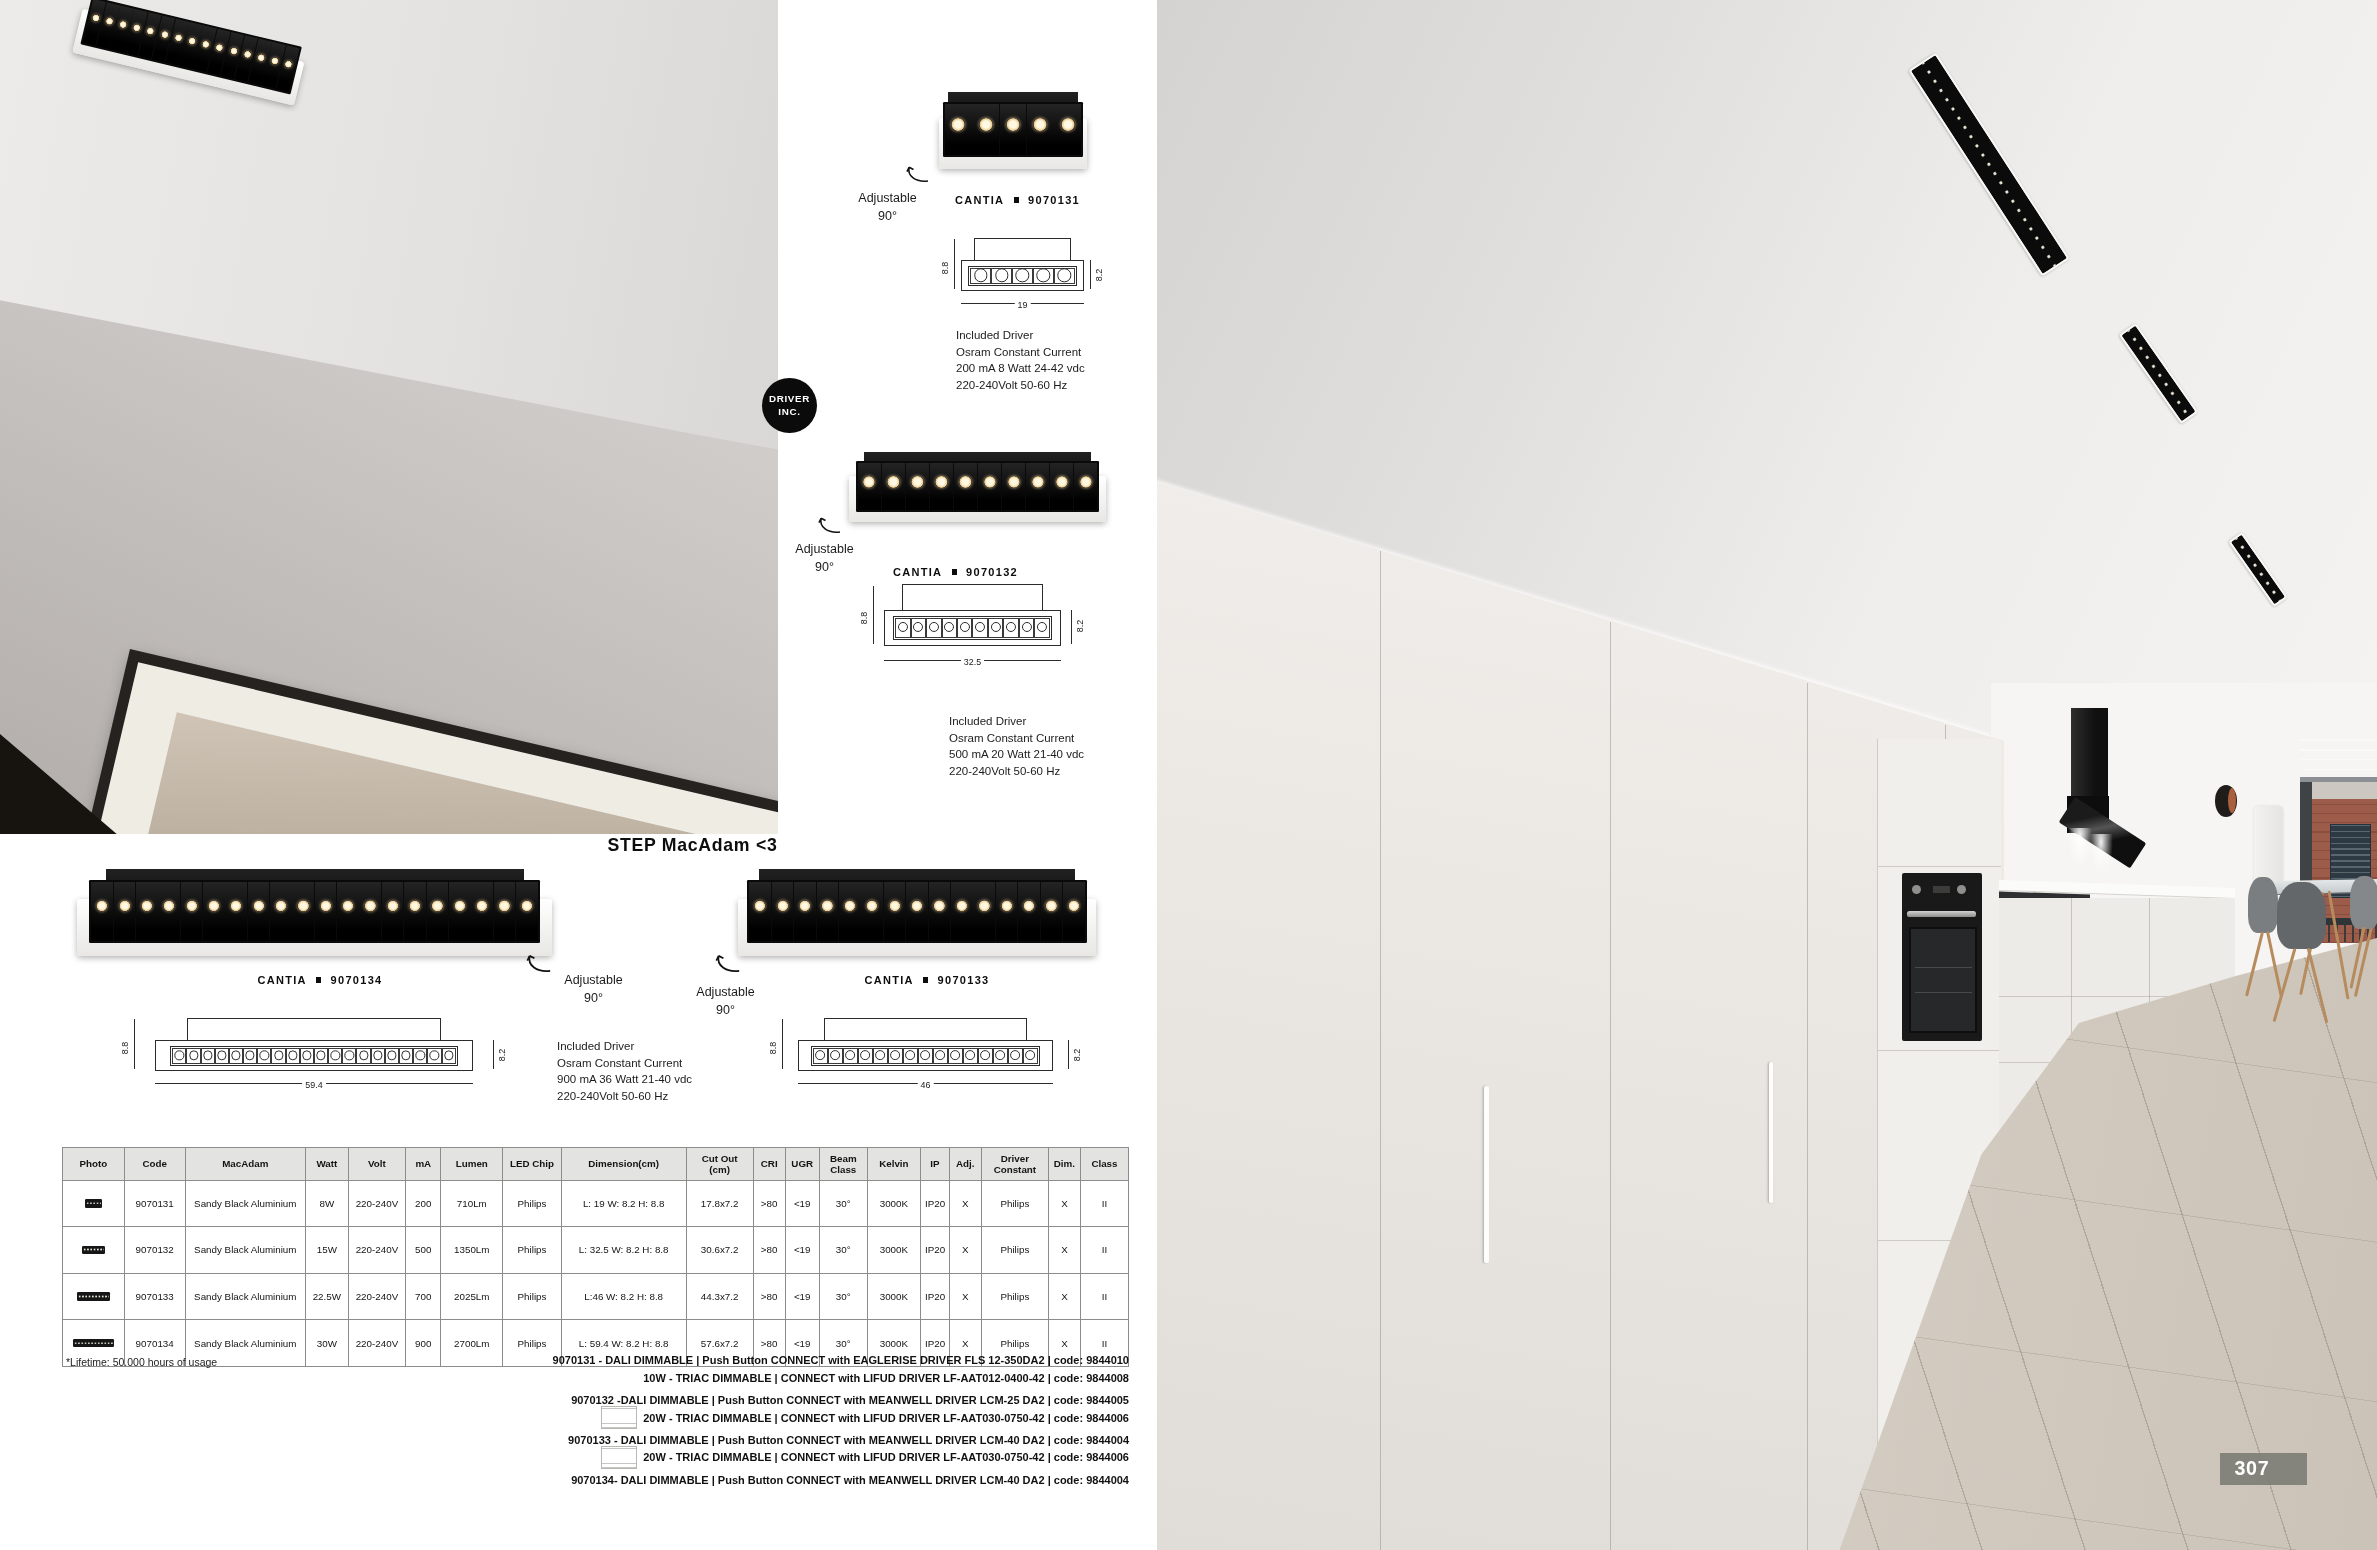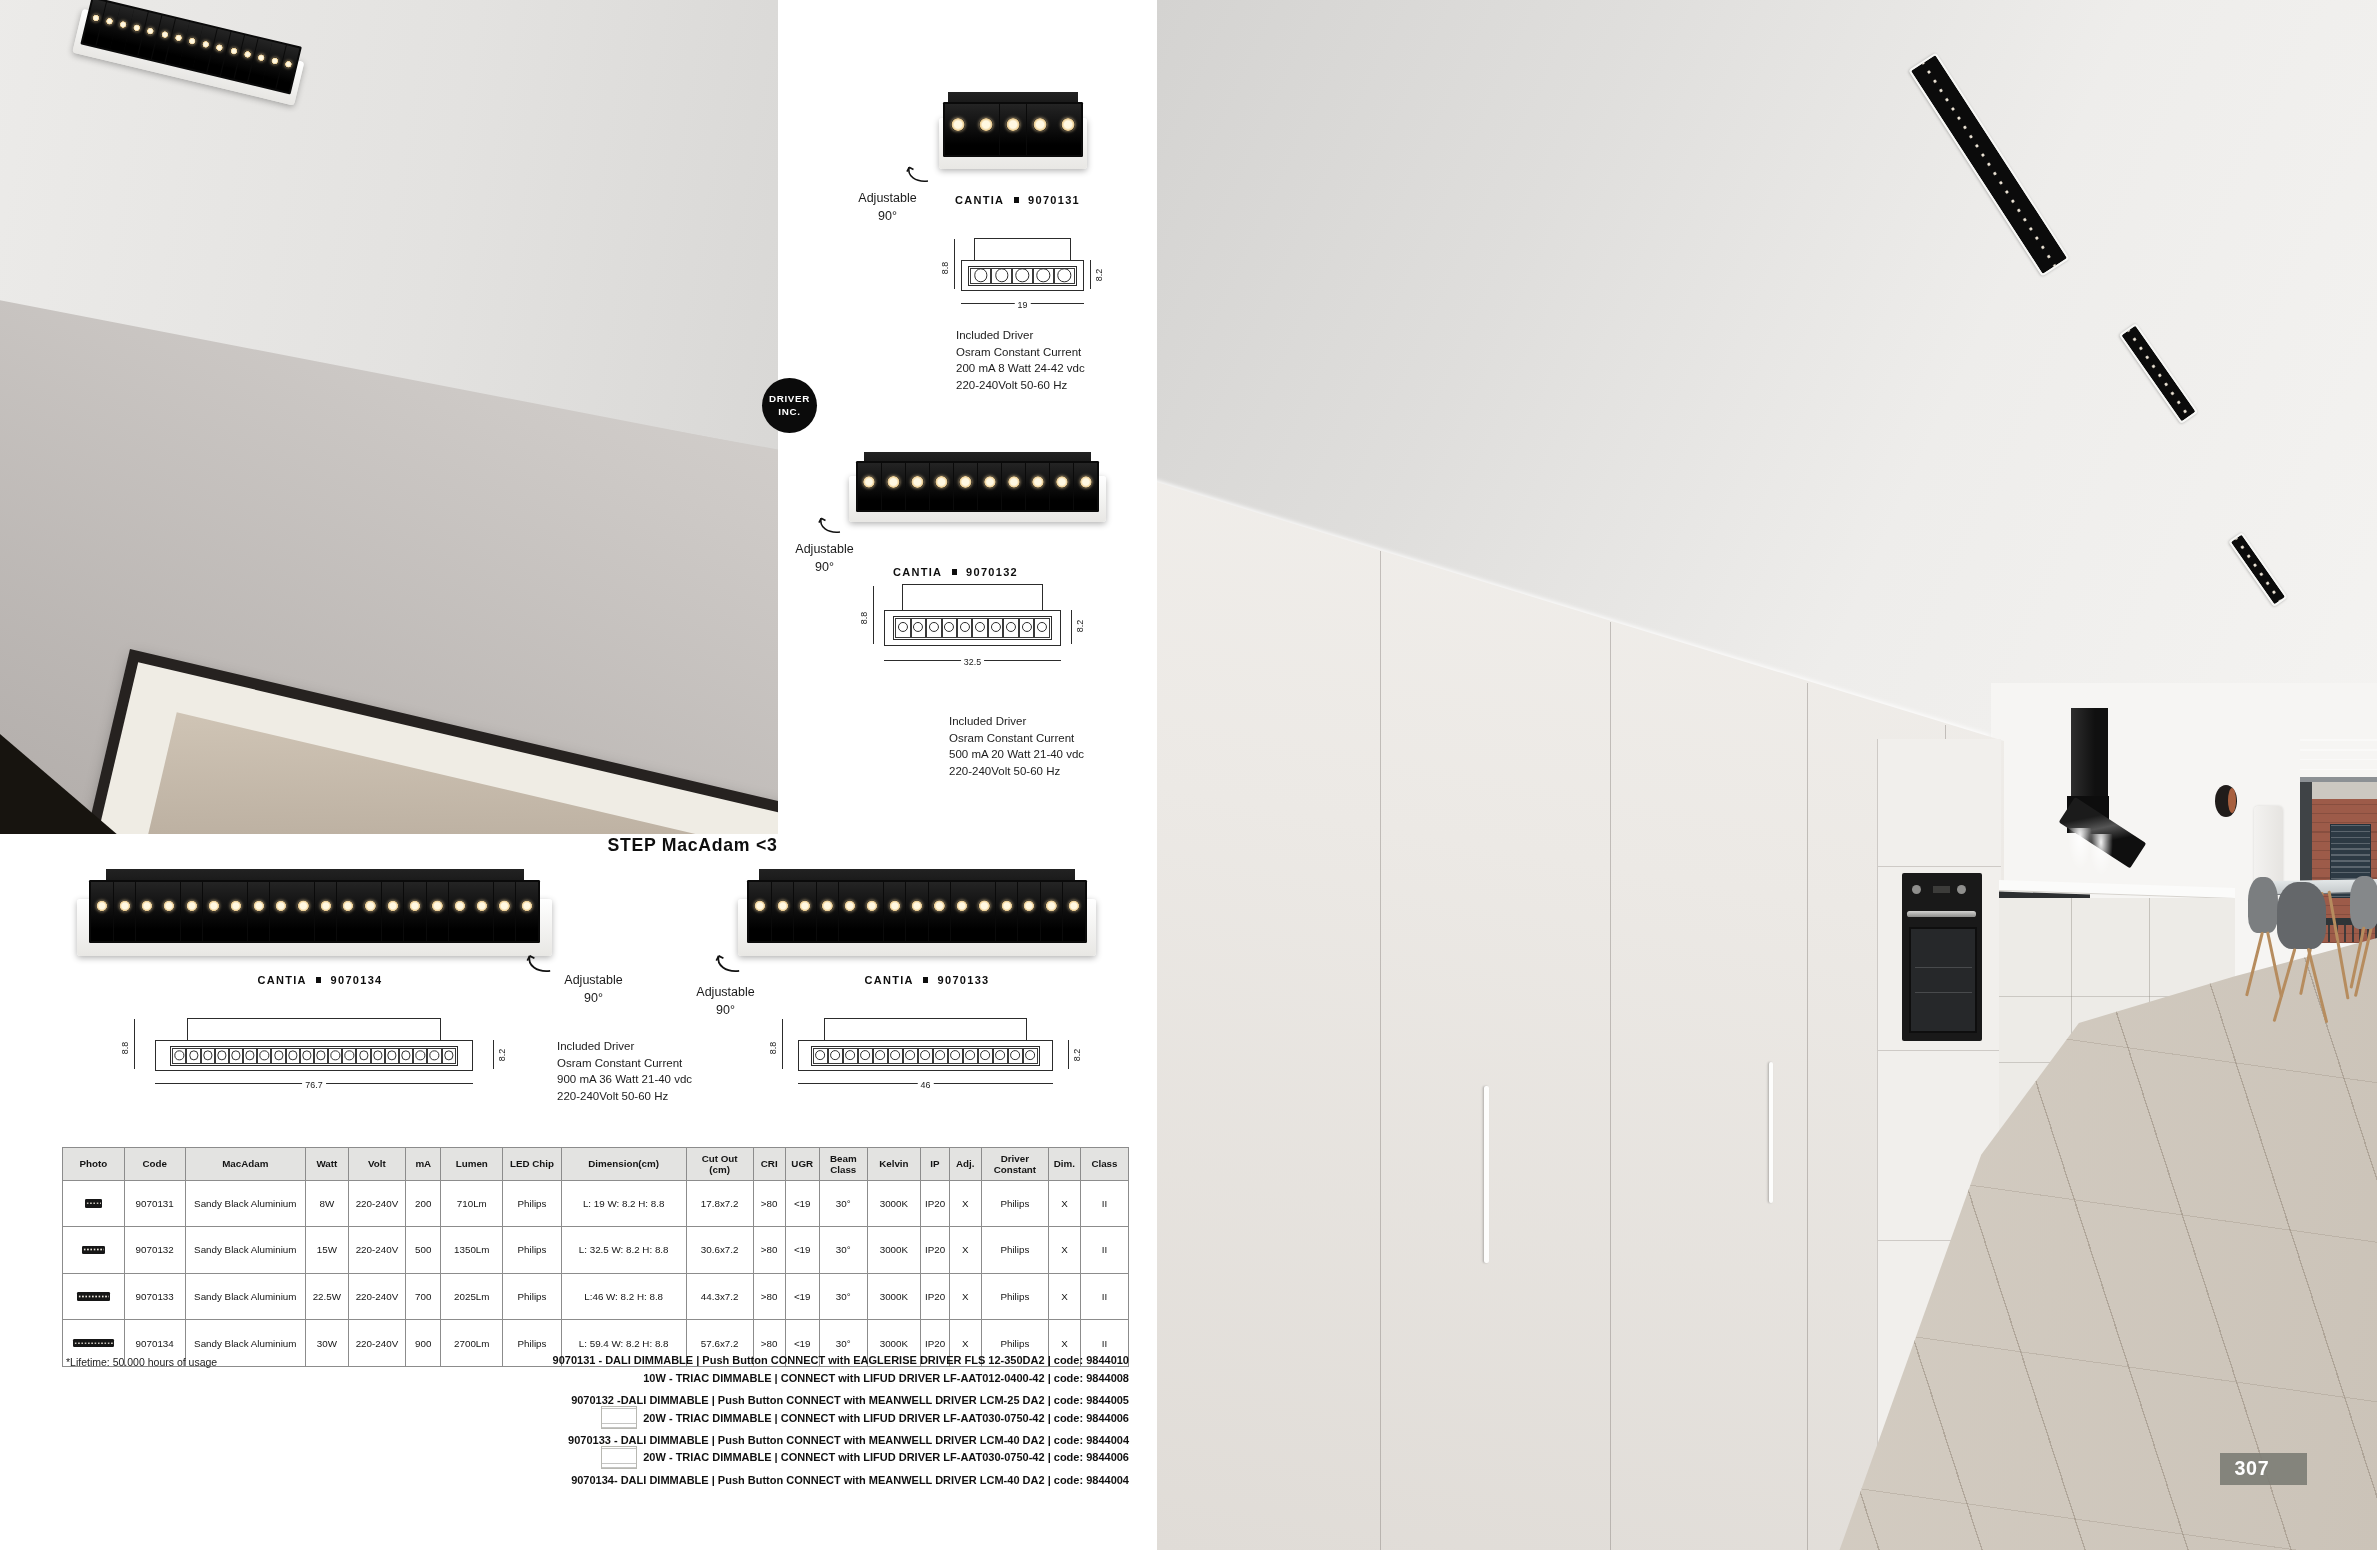--- a/index.html
+++ b/index.html
@@ -543,21 +543,21 @@
           <span class="icell">
             <span class="idot"></span>
           </span>
         </div>
     </div>
     <div class="dimL"></div>
       <div class="dimR"></div>
       <div class="dimW"></div>
     <span class="dim-label vert lblL" style="position:absolute;">8.8</span>
     <span class="dim-label vert lblR" style="position:absolute;">8.2</span>
-    <span class="dim-label lblW" style="position:absolute;">76.7</span>
+    <span class="dim-label lblW" style="position:absolute;">59.4</span>
   </div>
 
   <svg class="adj-arrow" style="left:714px;top:948px;width:33px;height:31.5px;" viewBox="0 0 40 40">
     <path d="M5 10 C2 22 14 31 31 29" fill="none" stroke="#111" stroke-width="2.2"></path>
     <path d="M5 10 l-3 6 M5 10 l6 3" fill="none" stroke="#111" stroke-width="2.2"></path>
   </svg>
   <div class="adj-label" style="left:683px;top:983px;width:85px;">
     <div>Adjustable</div>
     <div>90°</div>
   </div>

